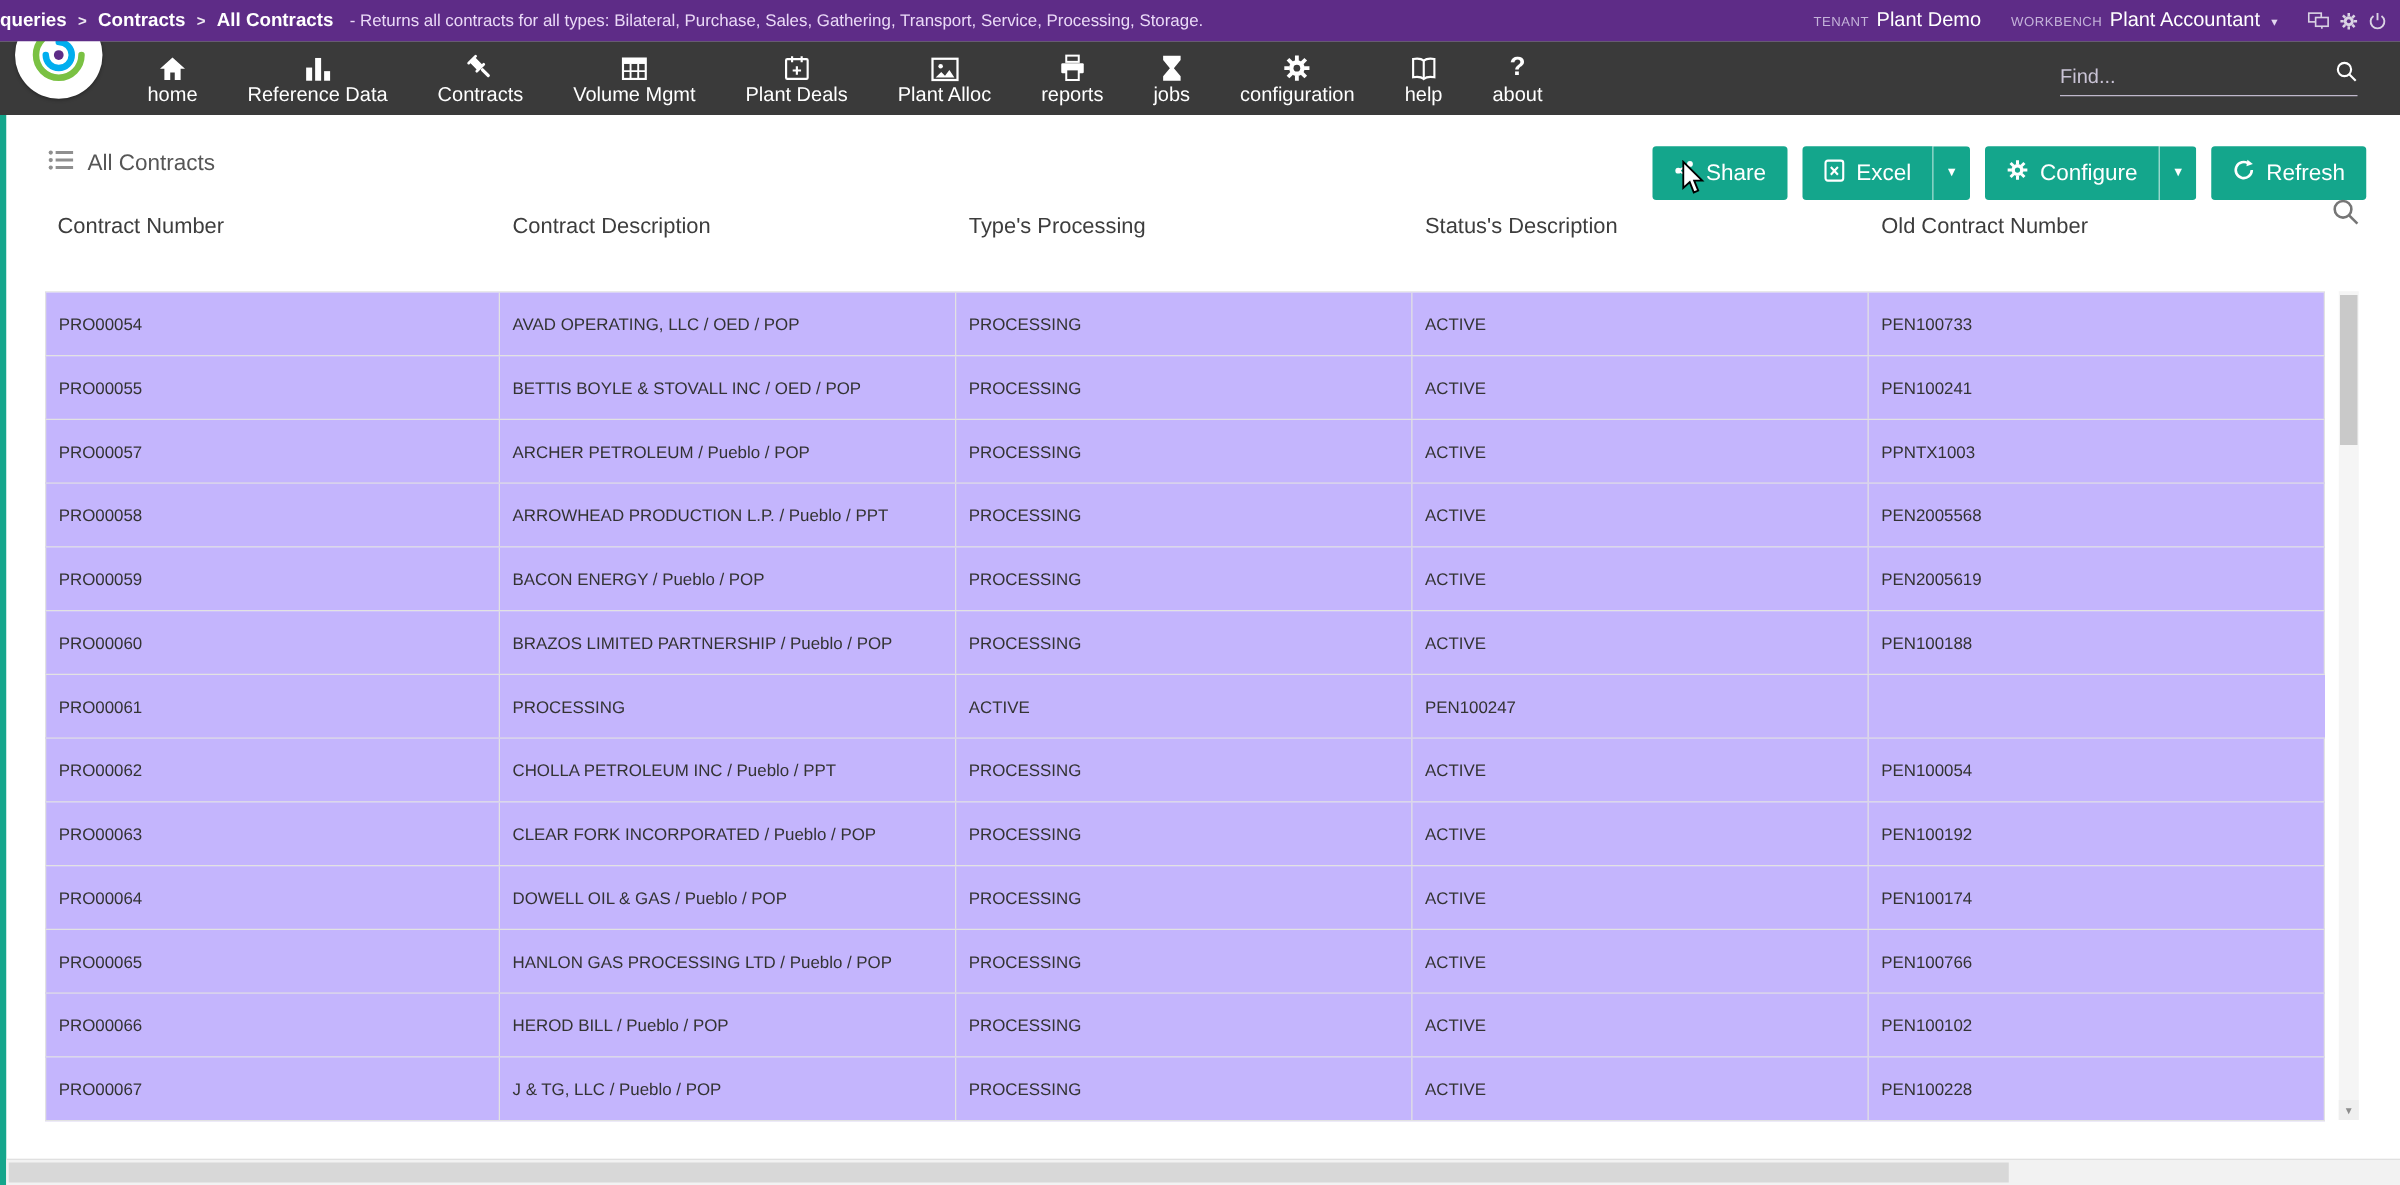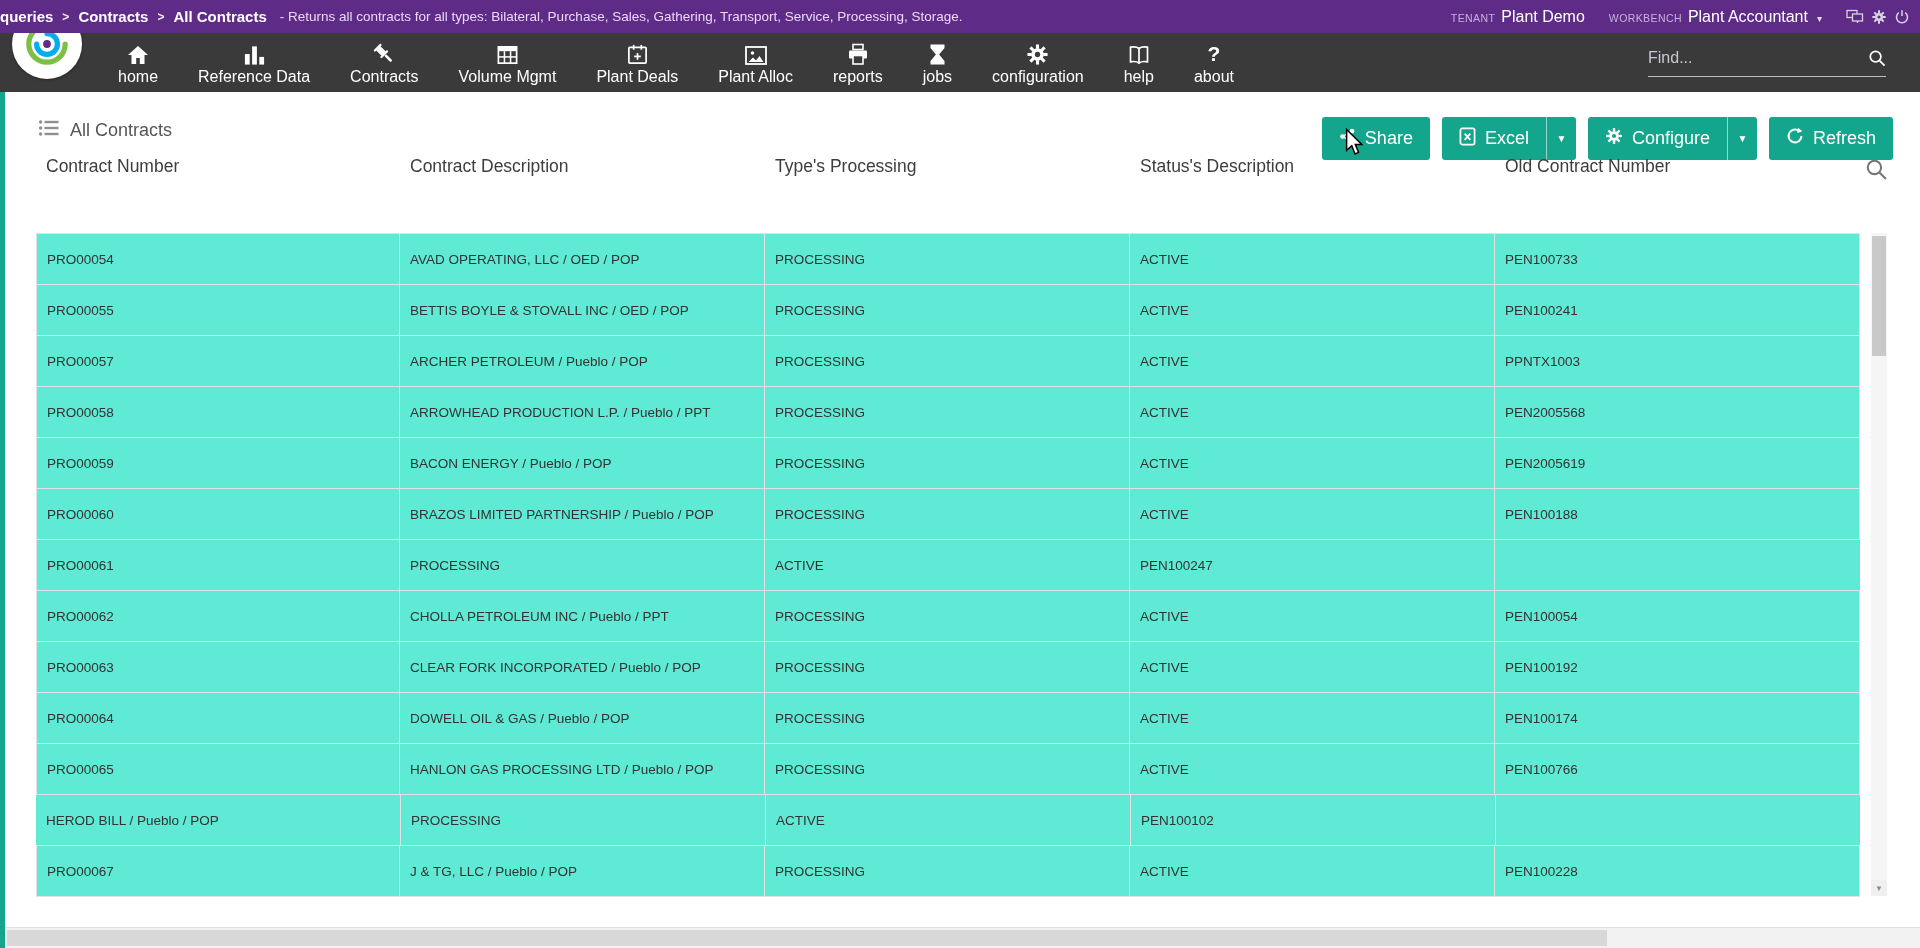--- a/index.html
+++ b/index.html
@@ -24,45 +24,45 @@
   
   .nav{height:59px;background:var(--nav,#3a3a3a);display:flex;align-items:center;
     padding-left:98px;position:relative;z-index:5;}
   .logo{position:absolute;left:12px;top:-24px;width:70px;height:70px;border-radius:50%;
     background:#fff;display:flex;align-items:center;justify-content:center;z-index:10;
     box-shadow:0 1px 3px rgba(0,0,0,.35);cursor:pointer;}
   .nav-item{display:flex;flex-direction:column;align-items:center;gap:3px;padding:0 20px;
     color:#fff;font-size:16px;cursor:pointer;line-height:1;}
   .nav-icon{height:26px;display:flex;align-items:flex-end;justify-content:center;}
   .q-glyph{font-size:21px;font-weight:bold;line-height:24px;color:#fff;}
-  .find{margin-left:auto;margin-right:34px;display:flex;align-items:flex-start;width:238px;
+  .find{margin-left:auto;margin-right:34px;display:flex;align-items:flex-end;width:238px;
     border-bottom:1px solid #bfb8cb;padding-bottom:5px;gap:6px;}
   .find input{flex:1;background:transparent;border:none;outline:none;color:#fff;
     font-size:16px;font-family:inherit;min-width:0;}
   .find input::placeholder{color:#cac4d6;}
 
   
   .content{position:relative;height:856px;border-left:5px solid var(--teal,#14a68c);background:#fff;}
   .title-row{position:absolute;left:33px;top:26px;display:flex;align-items:center;gap:11px;}
   .title{font-size:18px;color:#565656;}
   .toolbar{position:absolute;top:13px;right:27px;display:flex;gap:12px;height:43px;margin-top:12px;}
   .btn{background:var(--teal,#14a68c);color:#fff;border:none;display:flex;align-items:center;
     gap:9px;padding:0 17px;font-size:18px;font-family:inherit;border-radius:3px;cursor:pointer;}
   .split{display:flex;}
   .split .btn{border-radius:3px 0 0 3px;}
   .btn-caret{background:var(--teal,#14a68c);border:none;border-left:1px solid rgba(255,255,255,.55);
     width:30px;border-radius:0 3px 3px 0;color:#fff;display:flex;align-items:center;
     justify-content:center;font-size:10px;cursor:pointer;}
   .grid-search{position:absolute;top:66px;right:32px;cursor:pointer;background:none;border:none;}
 
   
-  .grid-header{position:absolute;left:31px;top:64px;display:flex;}
+  .grid-header{position:absolute;left:31px;top:78px;display:flex;}
   .hcell{font-size:17.5px;color:#3d3d3d;padding-left:10px;cursor:pointer;white-space:nowrap;overflow:hidden;}
   .grid-body{position:absolute;left:31px;top:141px;border-top:1px solid var(--grid_border,#e2e2e2);}
-  .grid-row{display:flex;height:51px;border-bottom:1px solid var(--grid_border,#e2e2e2);cursor:pointer;background:#5eead4;}
+  .grid-row{display:flex;height:51px;border-bottom:1px solid var(--grid_border,#e2e2e2);cursor:pointer;background:#c4b5fd;}
   .cell{display:flex;align-items:center;padding-left:10px;font-size:13.5px;color:#333;
     border-right:1px solid var(--grid_border,#e2e2e2);overflow:hidden;white-space:nowrap;}
   .first{border-left:1px solid var(--grid_border,#e2e2e2);}
   .w0{width:364px;} .w1{width:365px;} .w2{width:365px;} .w3{width:365px;} .w4{width:365px;}
 
   
   .vscroll{position:absolute;left:1866px;top:141px;width:16px;height:663px;background:#f5f5f5;}
   .vthumb{position:absolute;left:1px;top:3px;width:14px;height:120px;background:#c9c9c9;cursor:pointer;}
   .sarrow{position:absolute;left:0;width:16px;height:16px;display:flex;align-items:center;
     justify-content:center;font-size:8px;color:#8d8d8d;background:#efefef;cursor:pointer;}
@@ -481,20 +481,21 @@
 
       <div class="grid-row">
         <div class="cell w0 first">PRO00065</div>
         <div class="cell w1">HANLON GAS PROCESSING LTD / Pueblo / POP</div>
         <div class="cell w2">PROCESSING</div>
         <div class="cell w3">ACTIVE</div>
         <div class="cell w4">PEN100766</div>
       </div>
 
       <div class="grid-row">
+        <div class="cell w0 first">PRO00066</div>
         <div class="cell w1">HEROD BILL / Pueblo / POP</div>
         <div class="cell w2">PROCESSING</div>
         <div class="cell w3">ACTIVE</div>
         <div class="cell w4">PEN100102</div>
       </div>
 
       <div class="grid-row">
         <div class="cell w0 first">PRO00067</div>
         <div class="cell w1">J &amp; TG, LLC / Pueblo / POP</div>
         <div class="cell w2">PROCESSING</div>

